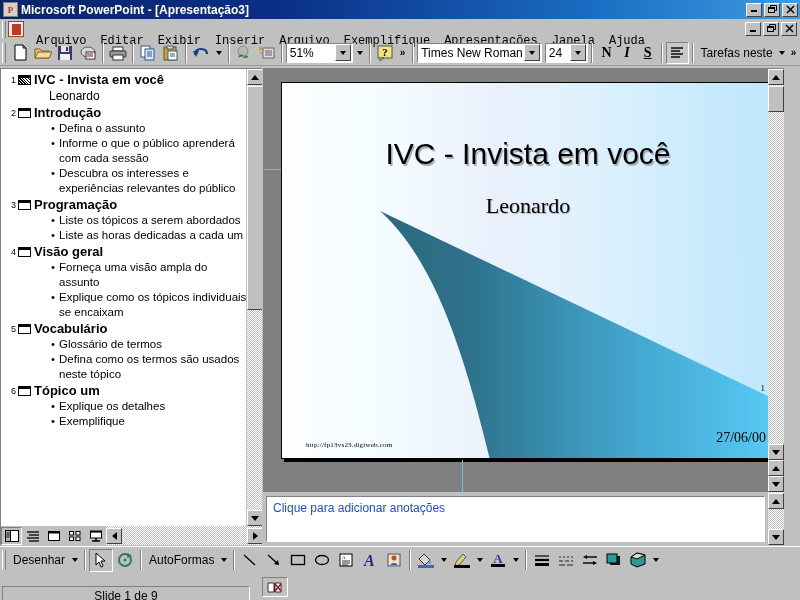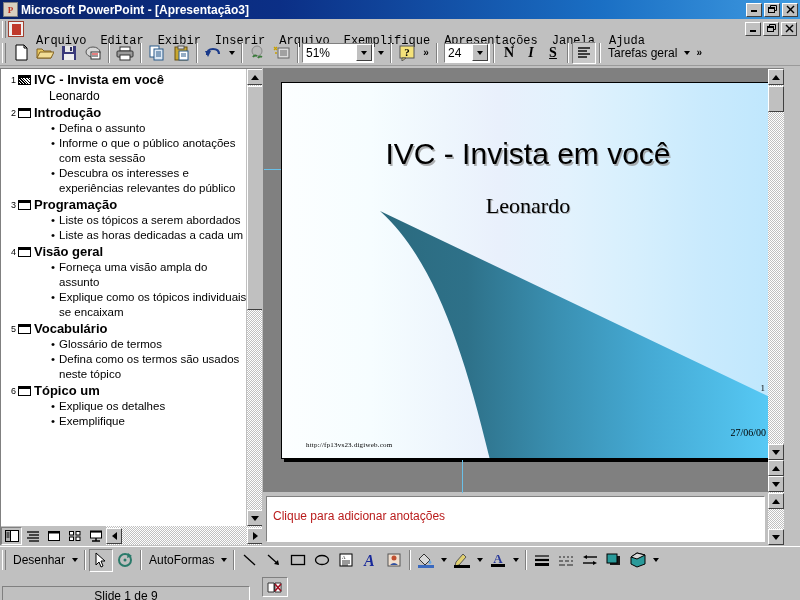--- a/index.html
+++ b/index.html
@@ -245,22 +245,22 @@
     position: absolute; left: 24px; bottom: 9px;
     font-size: 7px; color: #000;
     font-family: "Liberation Serif", serif;
     letter-spacing: 0.2px;
   }
   .slide-pageno {
     position: absolute; right: 9px; top: 300px;
     font-size: 9px; color: #000; font-family: "Liberation Serif", serif;
   }
   .slide-date {
-    position: absolute; right: 8px; bottom: 20px;
-    font-size: 10px; color: #000; font-family: "Liberation Serif", serif;
+    position: absolute; right: 8px; bottom: 12px;
+    font-size: 14px; color: #000; font-family: "Liberation Serif", serif;
   }
   .guide-h {
     position:absolute; height:1px; background:#6ac0e8;
   }
   .guide-v {
     position:absolute; width:1px; background:#6ac0e8;
   }
 
   
   .slide-vscroll {
@@ -273,21 +273,21 @@
     position: absolute; left: 263px; top: 425px; width: 521px; height: 52px;
     background: #c0c0c0;
   }
   .notes-inner {
     position:absolute; left:3px; top:3px; width: 499px; height: 46px;
     background: #fff;
     border-top: 1px solid #808080; border-left: 1px solid #808080;
     border-right: 1px solid #fff; border-bottom: 1px solid #fff;
   }
   .notes-text {
-    padding: 12px 6px; font-size: 12px; color: #b91c1c;
+    padding: 4px 6px; font-size: 12px; color: #1d4ed8;
     font-family: "Liberation Sans", sans-serif;
   }
   .notes-vscroll {
     position:absolute; right: 0; top: 0; width: 16px; height: 52px;
     background: repeating-conic-gradient(#c0c0c0 0% 25%, #fff 0% 50%) 0 0/2px 2px;
   }
 
   
   .right-strip {
     position: absolute; right: 0; top: 0; width: 16px; height: 477px;
@@ -497,20 +497,26 @@
     <div class="tbtn">
       <svg width="16" height="16">
           <rect x="1" y="1" width="14" height="12" fill="#f4e27a" stroke="#555"></rect>
           <polygon points="3,13 3,16 7,13" fill="#f4e27a" stroke="#555"></polygon>
           <text x="8" y="11" font-size="11" font-weight="bold" fill="#000" text-anchor="middle" font-family="Liberation Serif, serif">?</text>
         </svg>
     </div>
     <div class="chev">»</div>
 
     <div class="tsep"></div>
+    <div class="combo" style="width:128px;">
+      <div class="val">Times New Roman</div>
+      <div class="arrow">
+          <div class="tri-down"></div>
+        </div>
+    </div>
     <div class="combo" style="width:46px;margin-left:3px;">
       <div class="val">24</div>
       <div class="arrow">
           <div class="tri-down"></div>
         </div>
     </div>
     <div class="tsep"></div>
     <div class="fmt-btn">N</div>
     <div class="fmt-btn" style="font-style:italic">I</div>
     <div class="fmt-btn" style="text-decoration:underline">S</div>
@@ -519,21 +525,21 @@
       <svg width="16" height="14">
           <g stroke="#000" stroke-width="1.4">
             <line x1="2" y1="2" x2="14" y2="2"></line>
             <line x1="2" y1="5" x2="11" y2="5"></line>
             <line x1="2" y1="8" x2="14" y2="8"></line>
             <line x1="2" y1="11" x2="11" y2="11"></line>
           </g>
         </svg>
     </div>
     <div class="tsep"></div>
-    <div class="draw-label">Tarefas geral</div>
+    <div class="draw-label">Tarefas neste</div>
     <div class="tbtn" style="width:11px">
         <div class="tri-down"></div>
       </div>
     <div class="chev">»</div>
   </div>
 
   <div class="workarea">
 
     <div class="outline-pane">
       <div class="outline-body">
@@ -549,21 +555,21 @@
           <div class="ol-num">2</div>
           <div class="ol-icon"></div>
           <div class="ol-title">Introdução</div>
         </div>
         <div class="ol-bullet">
             <span class="dot">•</span>
             <span class="txt">Defina o assunto</span>
           </div>
         <div class="ol-bullet">
             <span class="dot">•</span>
-            <span class="txt">Informe o que o público anotações com esta sessão</span>
+            <span class="txt">Informe o que o público aprenderá com cada sessão</span>
           </div>
         <div class="ol-bullet">
             <span class="dot">•</span>
             <span class="txt">Descubra os interesses e experiências relevantes do público</span>
           </div>
 
         <div class="ol-row">
           <div class="ol-num">3</div>
           <div class="ol-icon"></div>
           <div class="ol-title">Programação</div>

